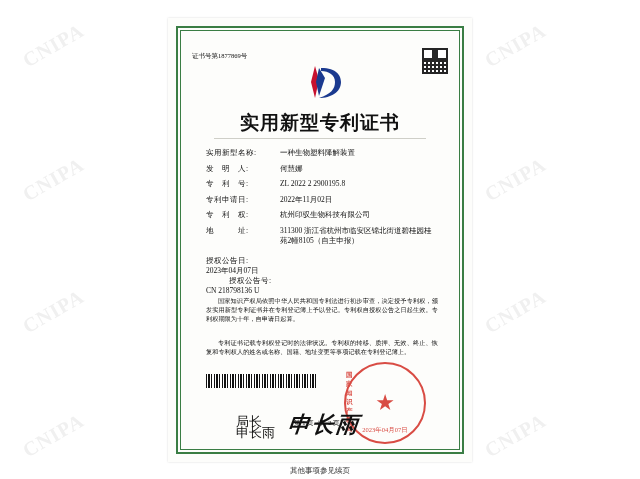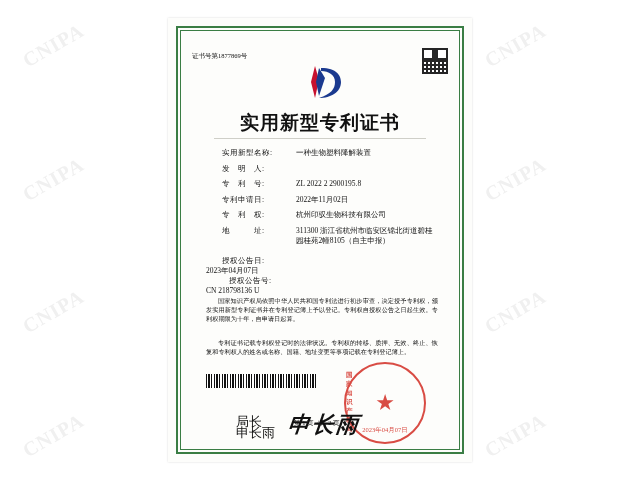--- a/index.html
+++ b/index.html
@@ -66,21 +66,21 @@
     font-family:"Liberation Serif", serif;
     font-size:19px;font-weight:bold;color:#111;letter-spacing:1px;
   }
   .title-rule{
     position:absolute;left:26px;right:26px;top:100px;height:1px;background:#cfcfc8;
   }
 
   .fields{position:absolute;left:18px;right:14px;top:110px;}
   .row{display:flex;margin-bottom:5.5px;font-size:7.5px;line-height:10px;color:#111;
        font-family:"Liberation Serif", serif;}
-  .lbl{width:74px;flex:none;letter-spacing:0.5px;margin-left:16px;}
+  .lbl{width:74px;flex:none;letter-spacing:0.5px;}
   .val{flex:1;}
   .row.two .lbl2{width:54px;flex:none;letter-spacing:.5px;margin-left:23px;}
   .row.two .val2{width:96px;flex:none;}
 
   .para{
     position:absolute;left:18px;right:14px;font-size:6.2px;line-height:9px;
     color:#111;text-align:justify;text-indent:12px;
     font-family:"Liberation Serif", serif;
   }
   .para1{top:258px;}
@@ -172,20 +172,21 @@
       <div class="title">实用新型专利证书</div>
       <div class="title-rule"></div>
 
       <div class="fields">
         <div class="row">
           <div class="lbl">实用新型名称:</div>
           <div class="val">一种生物塑料降解装置</div>
         </div>
         <div class="row">
           <div class="lbl">发　明　人:</div>
+          <div class="val">何慧娜</div>
         </div>
         <div class="row">
           <div class="lbl">专　利　号:</div>
           <div class="val">ZL 2022 2 2900195.8</div>
         </div>
         <div class="row">
           <div class="lbl">专利申请日:</div>
           <div class="val">2022年11月02日</div>
         </div>
         <div class="row">
@@ -220,13 +221,14 @@
       <div class="signer">
         <div>局长</div>
         <div>申长雨</div>
       </div>
       <div class="signature">申长雨</div>
 
       <div class="pagefoot">第 1 页（共 2 页）</div>
     </div>
   </div>
 
+  <div class="footnote">其他事项参见续页</div>
 </div>
 
 </body></html>

